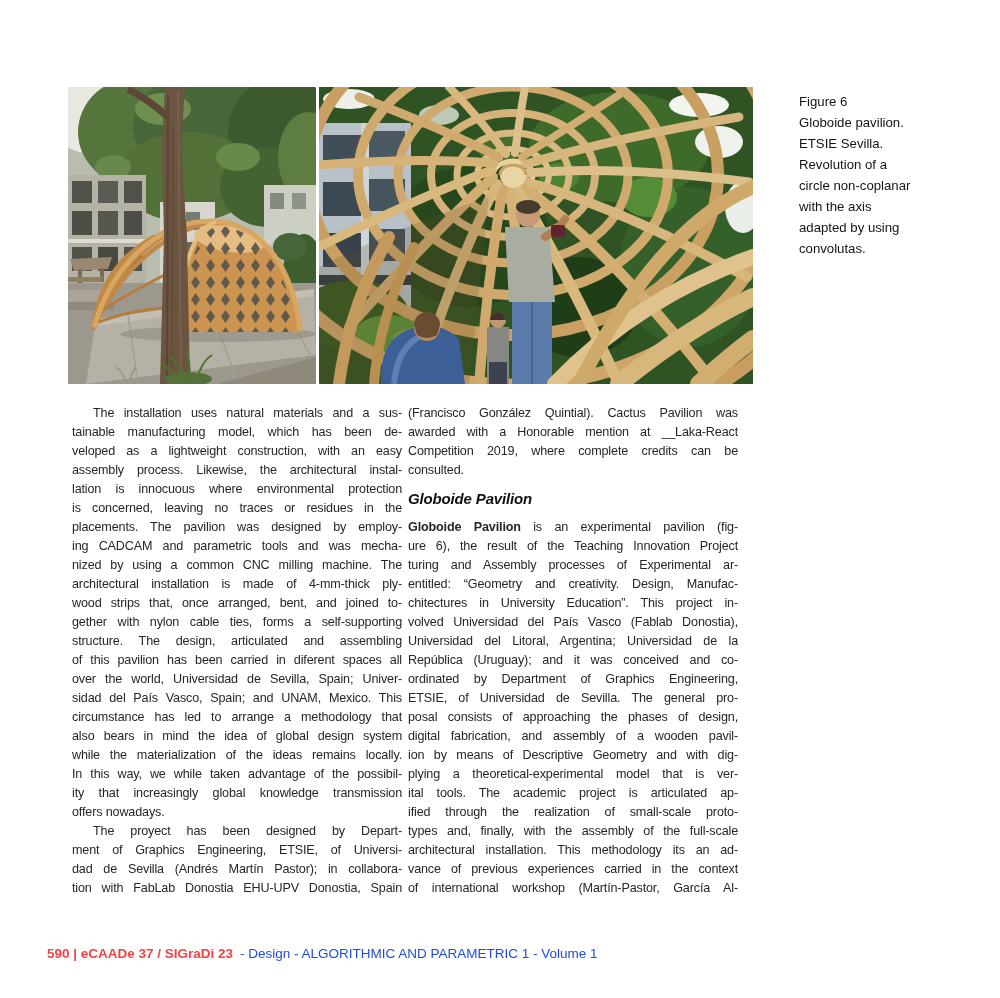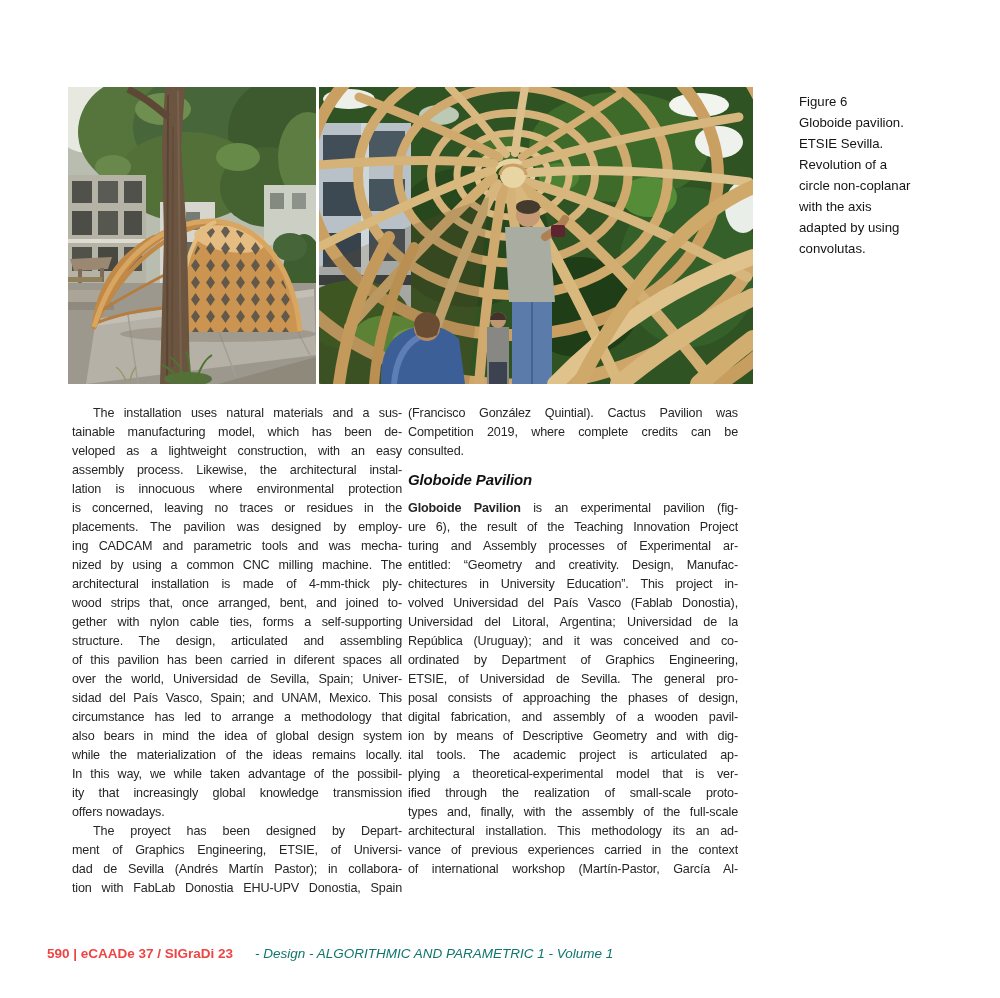--- a/index.html
+++ b/index.html
@@ -32,21 +32,21 @@
   .subheading{
     font-weight:bold;font-style:italic;font-size:15px;line-height:22px;
     margin:8px 0;color:#111;text-align:left;
   }
   .lead-bold{font-weight:bold;}
   .footer{
     position:absolute;left:47px;top:945px;font-size:13.5px;line-height:17px;
     white-space:nowrap;
   }
   .footer-bold{font-weight:bold;color:#ef4444;}
-  .footer-gray{color:#0f766e;margin-left:18px;font-style:italic;}
+  .footer-gray{color:#1d4ed8;margin-left:3px;}
 </style>
 </head>
 <body>
 
 <div class="page">
 
   <div class="photo photo-left">
     <svg width="100%" height="100%" viewBox="0 0 248 297" preserveAspectRatio="none">
       <defs>
         <pattern id="diam" width="15" height="17" patternUnits="userSpaceOnUse">
@@ -274,20 +274,21 @@
         <div class="textline">ment of Graphics Engineering, ETSIE, of Universi-</div>
         <div class="textline">dad de Sevilla (Andrés Martín Pastor); in collabora-</div>
         <div class="textline line-last">tion with FabLab Donostia EHU-UPV Donostia, Spain</div>
       </div>
   </div>
 
   <div class="col col-right">
     <div class="para para-end">
 
     <div class="textline">(Francisco González Quintial). Cactus Pavilion was</div>
+        <div class="textline">awarded with a Honorable mention at __Laka-React</div>
         <div class="textline">Competition 2019, where complete credits can be</div>
         <div class="textline line-last">consulted.</div>
       </div>
     <div class="subheading">Globoide Pavilion</div>
     <div class="para">
       <div class="textline">
         <span class="lead-bold">Globoide Pavilion</span><span> is an experimental pavilion (fig-</span>
       </div>
       <div>
 
@@ -296,22 +297,22 @@
           <div class="textline">entitled: “Geometry and creativity. Design, Manufac-</div>
           <div class="textline">chitectures in University Education”. This project in-</div>
           <div class="textline">volved Universidad del País Vasco (Fablab Donostia),</div>
           <div class="textline">Universidad del Litoral, Argentina; Universidad de la</div>
           <div class="textline">República (Uruguay); and it was conceived and co-</div>
           <div class="textline">ordinated by Department of Graphics Engineering,</div>
           <div class="textline">ETSIE, of Universidad de Sevilla. The general pro-</div>
           <div class="textline">posal consists of approaching the phases of design,</div>
           <div class="textline">digital fabrication, and assembly of a wooden pavil-</div>
           <div class="textline">ion by means of Descriptive Geometry and with dig-</div>
+          <div class="textline">plying a theoretical-experimental model that is ver-</div>
           <div class="textline">ital tools. The academic project is articulated ap-</div>
-          <div class="textline">plying a theoretical-experimental model that is ver-</div>
           <div class="textline">ified through the realization of small-scale proto-</div>
           <div class="textline">types and, finally, with the assembly of the full-scale</div>
           <div class="textline">architectural installation. This methodology its an ad-</div>
           <div class="textline">vance of previous experiences carried in the context</div>
           <div class="textline line-last">of international workshop (Martín-Pastor, García Al-</div>
         </div>
     </div>
   </div>
 
   <div class="footer">

